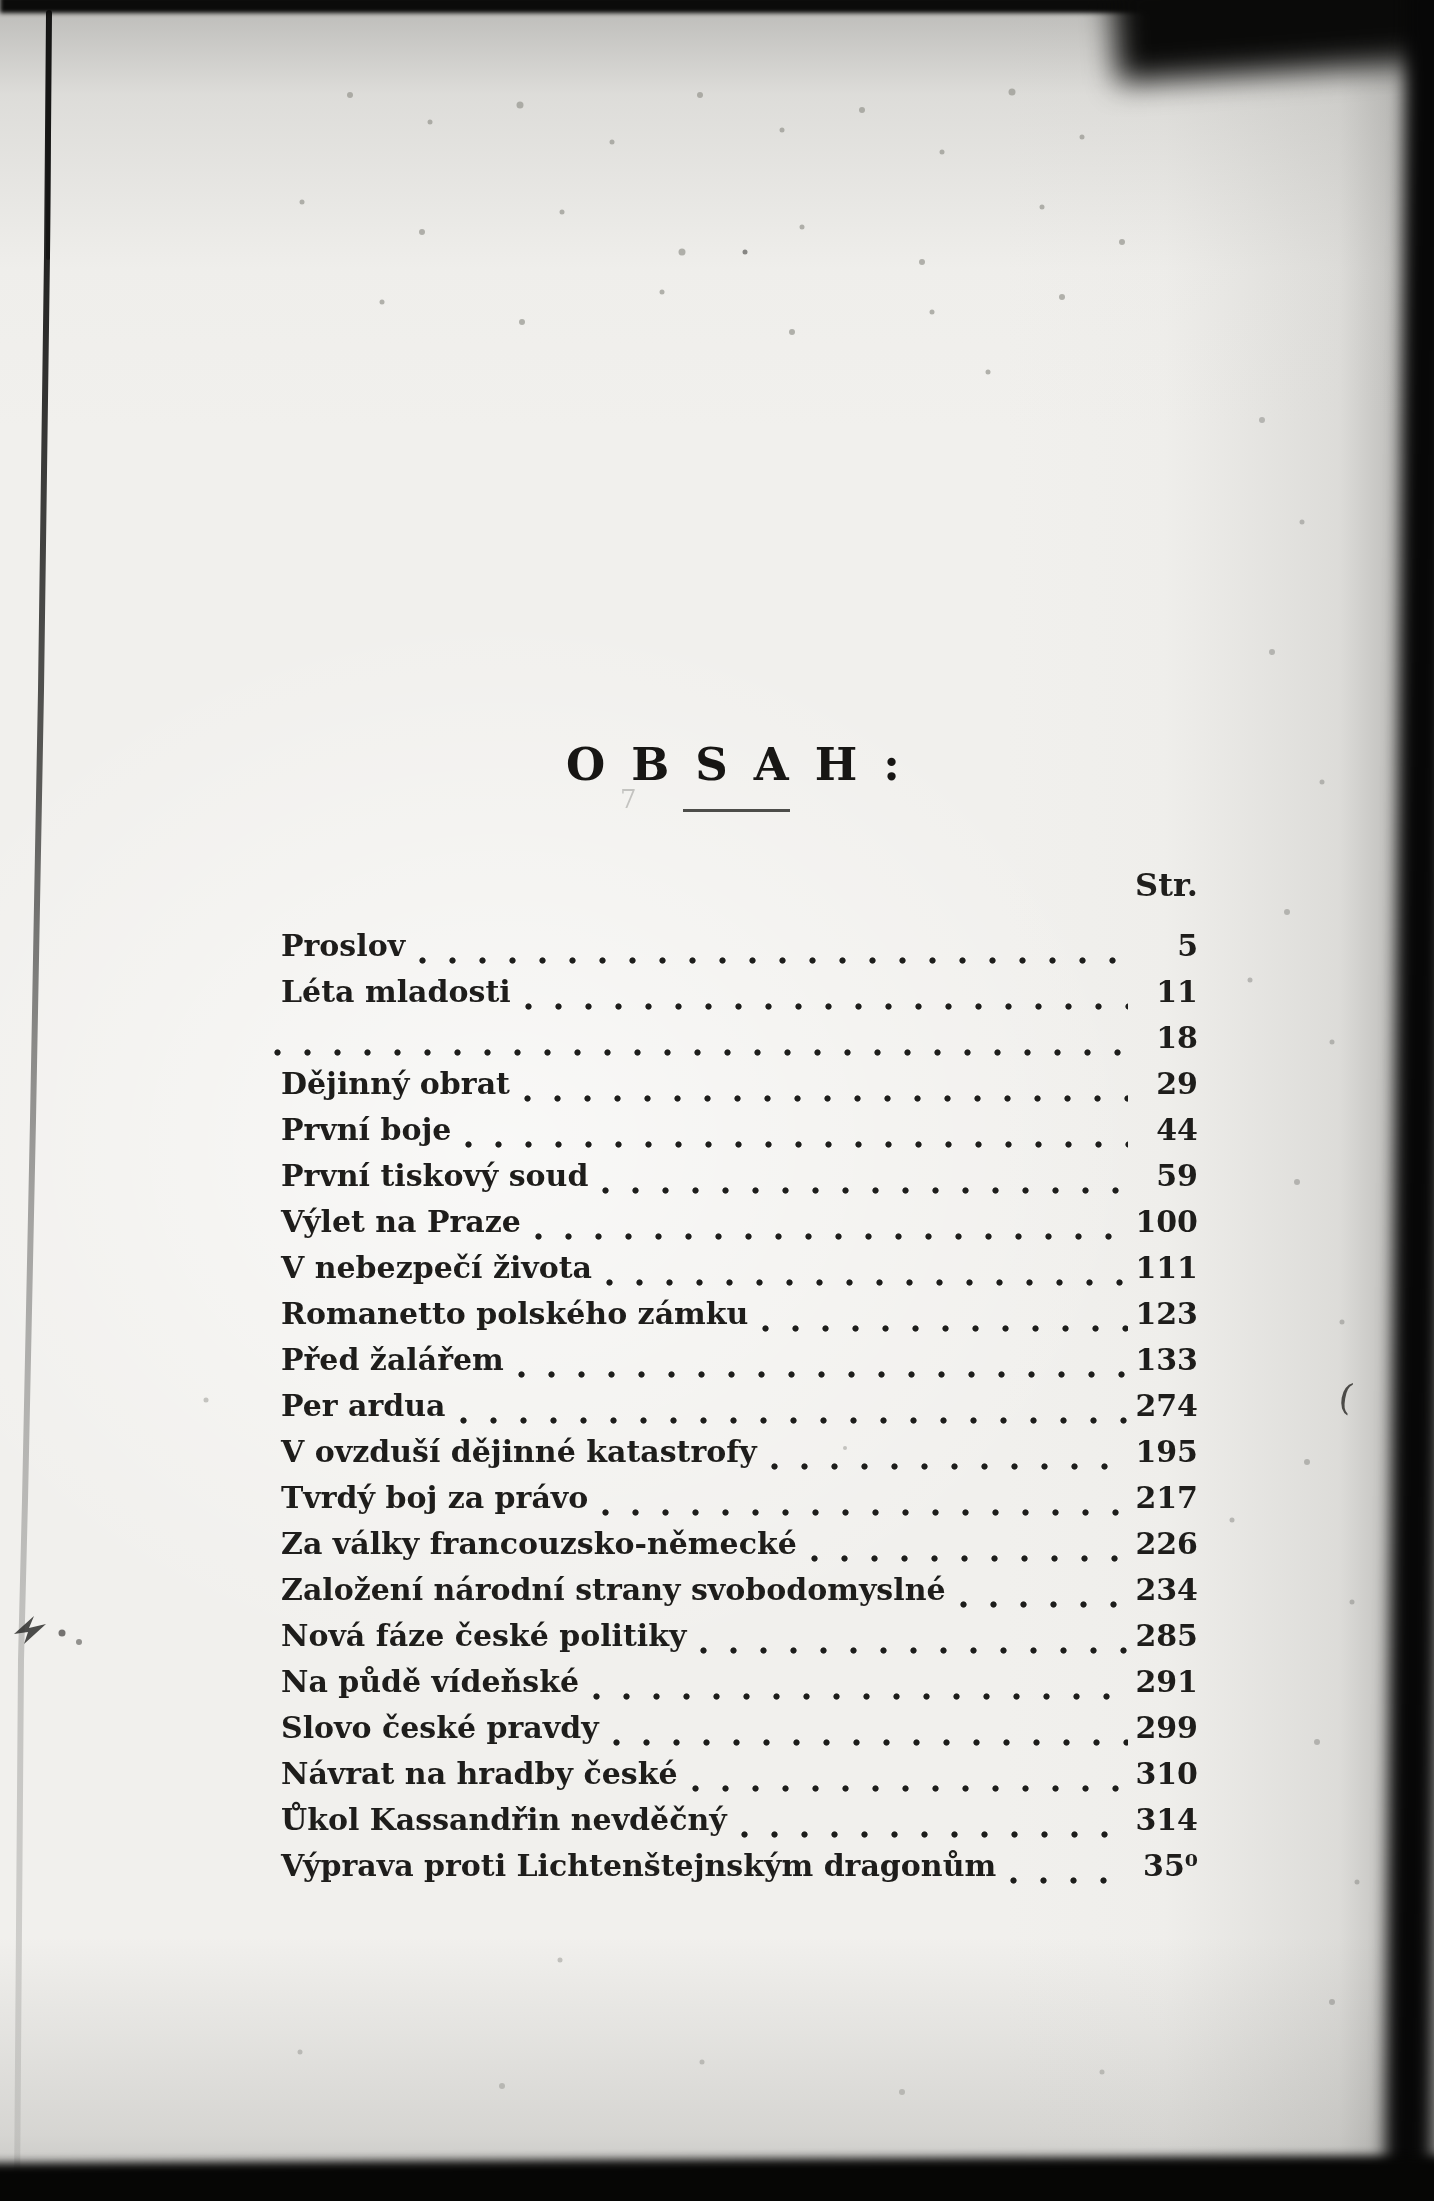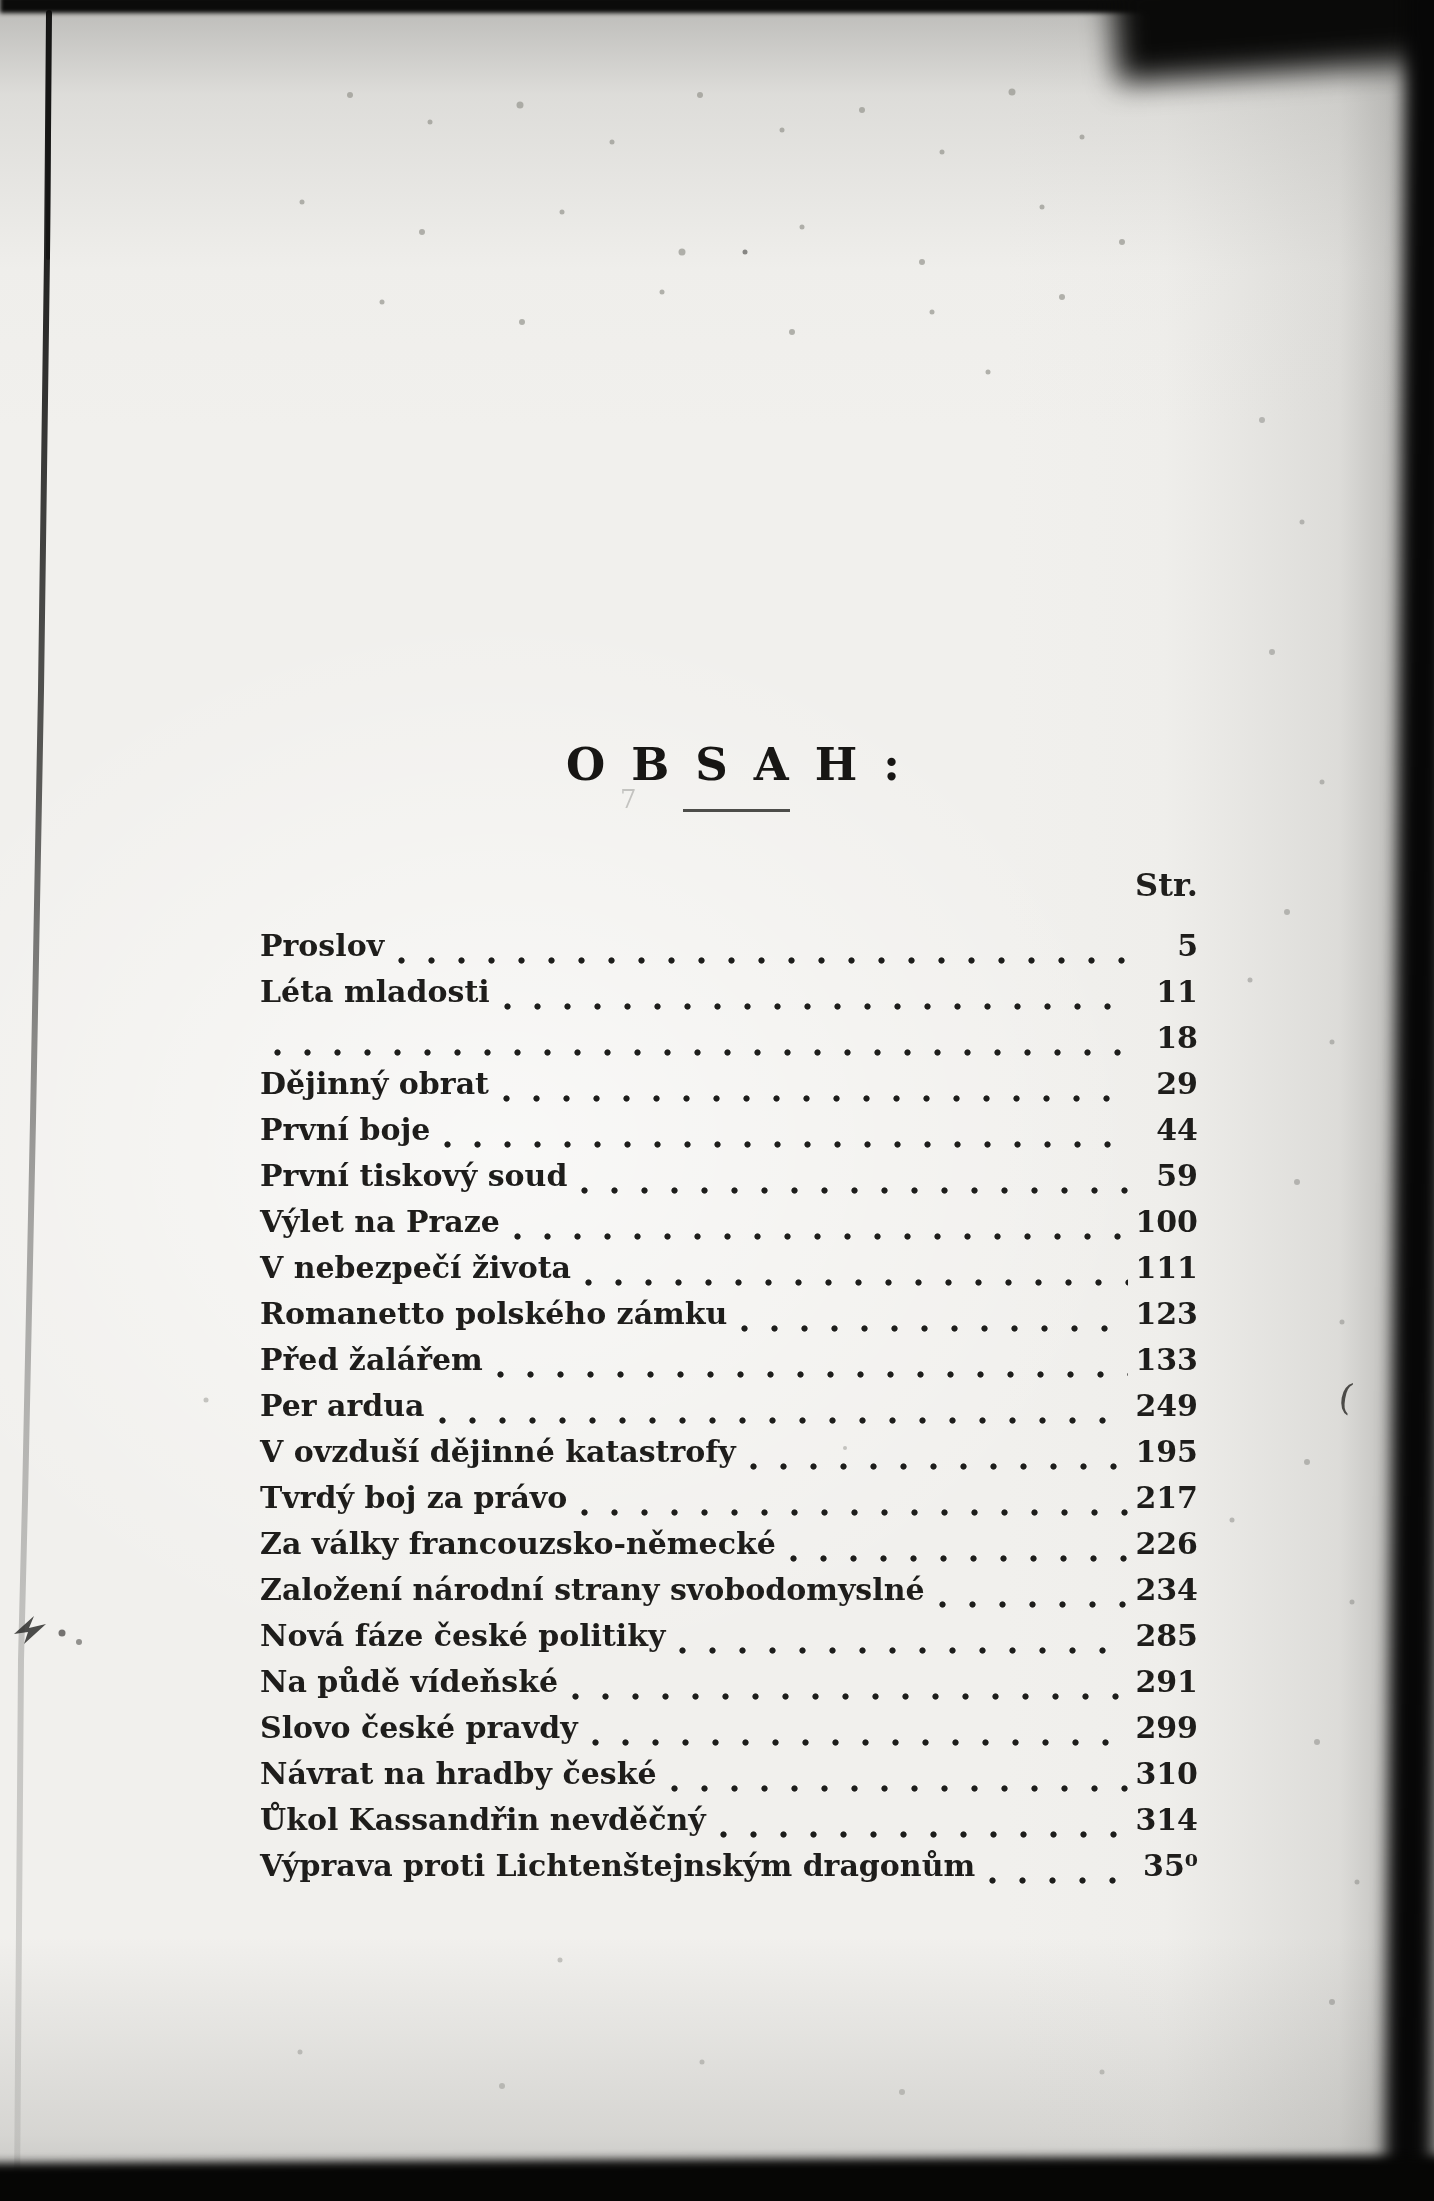--- a/index.html
+++ b/index.html
@@ -54,21 +54,21 @@
     position: absolute; right: 236px; top: 866px;
     font-size: 32px; font-weight: bold; color: #201f1d; z-index: 3;
   }
   .toc {
     position: absolute; left: 260px; top: 928px; width: 938px; z-index: 3;
   }
   .toc-row {
     display: flex; align-items: baseline; height: 46px;
     font-size: 30px; font-weight: bold; color: #1e1d1b;
   }
-  .toc-title { white-space: nowrap; }
+  .toc-title { white-space: nowrap; margin-left: 21px; }
   .leader {
     flex: 1; align-self: flex-end; height: 7px;
     margin: 0 6px 10px 14px;
     background-image: radial-gradient(circle at 3.5px 3.5px, #1d1d1b 2.7px, rgba(0,0,0,0) 3.5px);
     background-size: 30px 7px; background-repeat: repeat-x;
   }
   .toc-page { min-width: 64px; text-align: right; white-space: nowrap; }
 </style>
 </head>
 <body>
@@ -219,21 +219,21 @@
 
     <div class="toc-row">
       <span class="toc-title">Před žalářem</span>
       <span class="leader"></span>
       <span class="toc-page">133</span>
     </div>
 
     <div class="toc-row">
       <span class="toc-title">Per ardua</span>
       <span class="leader"></span>
-      <span class="toc-page">249</span>
+      <span class="toc-page">274</span>
     </div>
 
     <div class="toc-row">
       <span class="toc-title">V ovzduší dějinné katastrofy</span>
       <span class="leader"></span>
       <span class="toc-page">195</span>
     </div>
 
     <div class="toc-row">
       <span class="toc-title">Tvrdý boj za právo</span>

